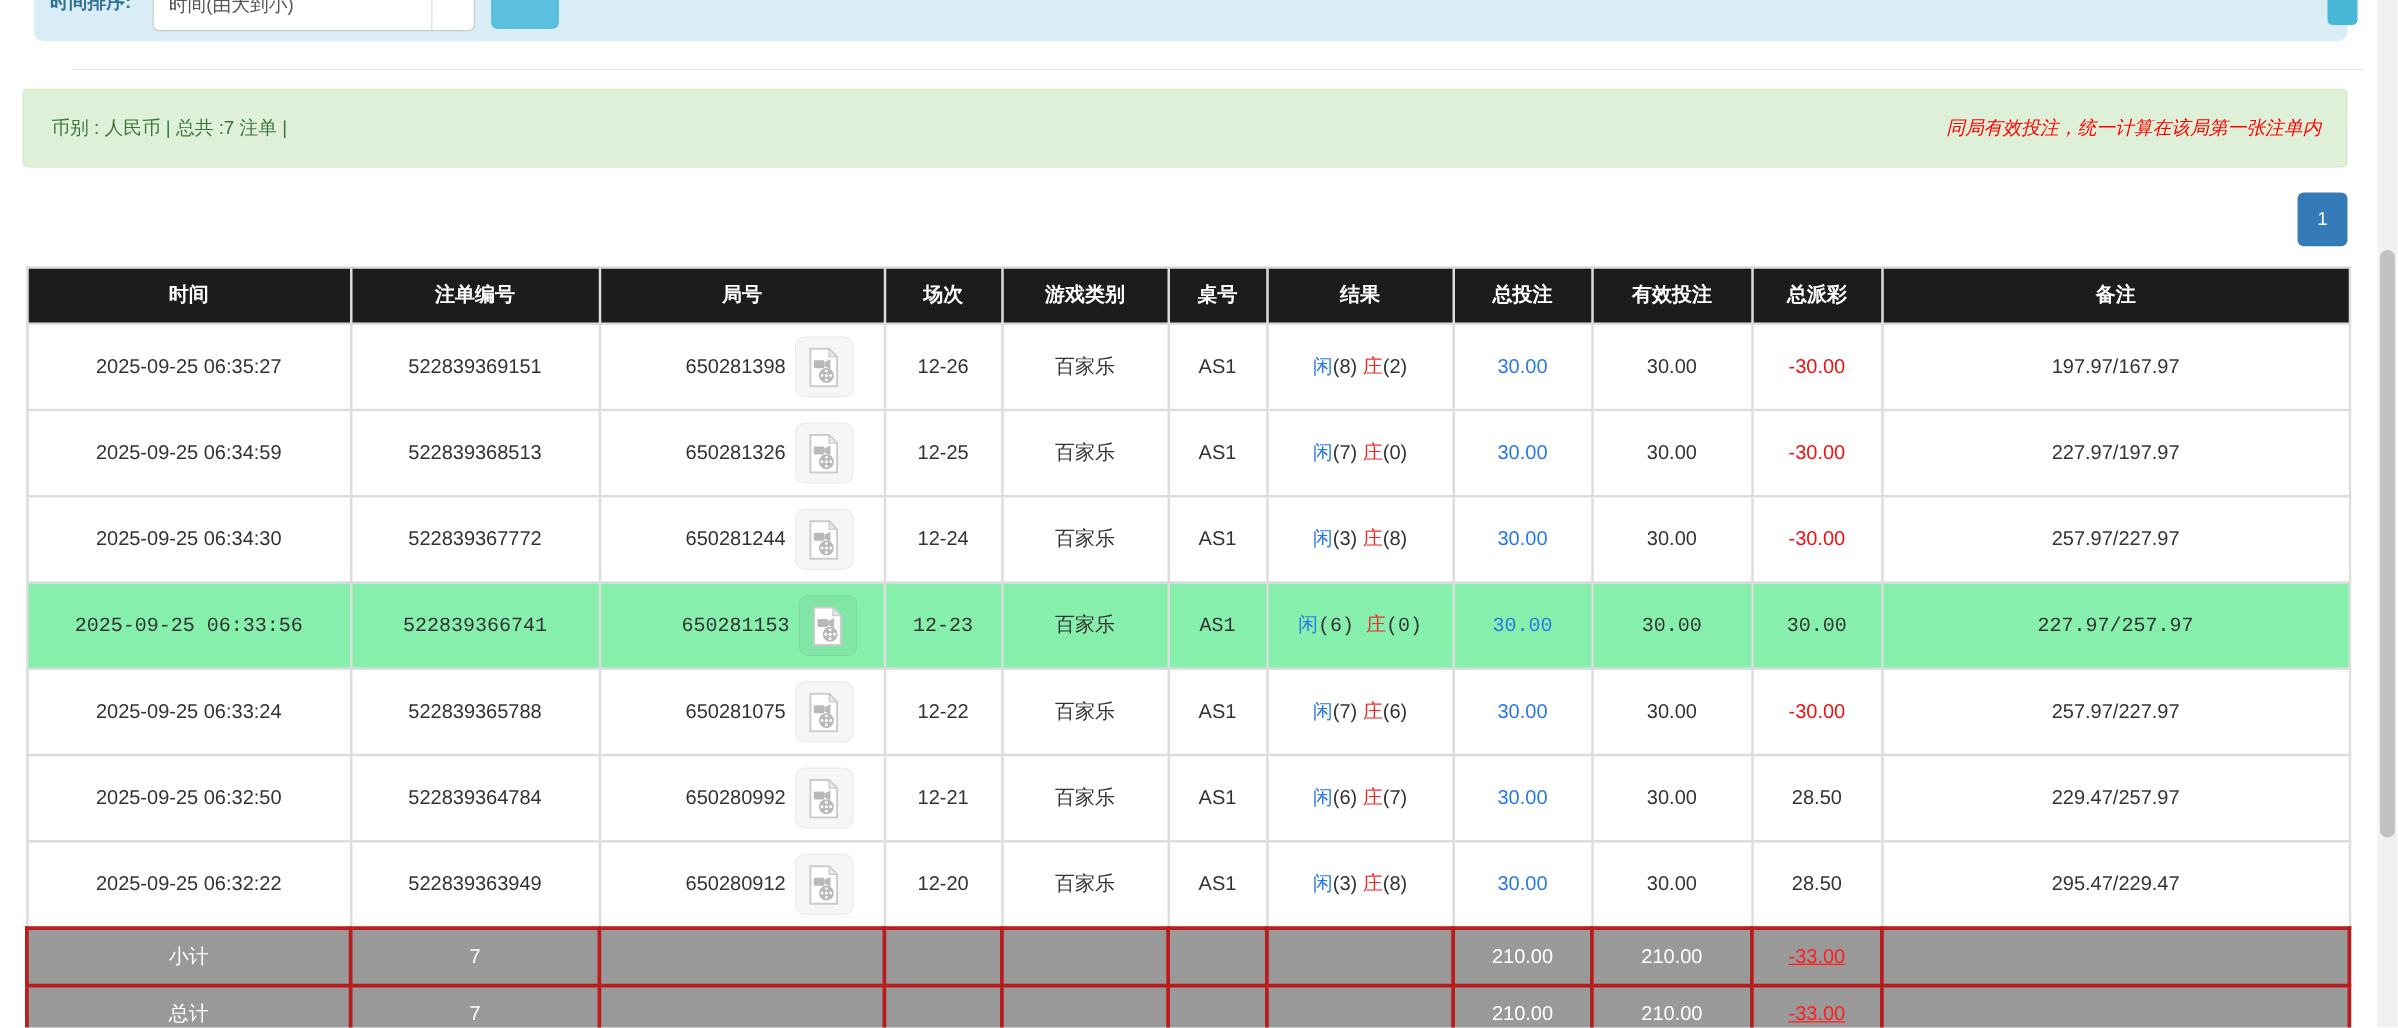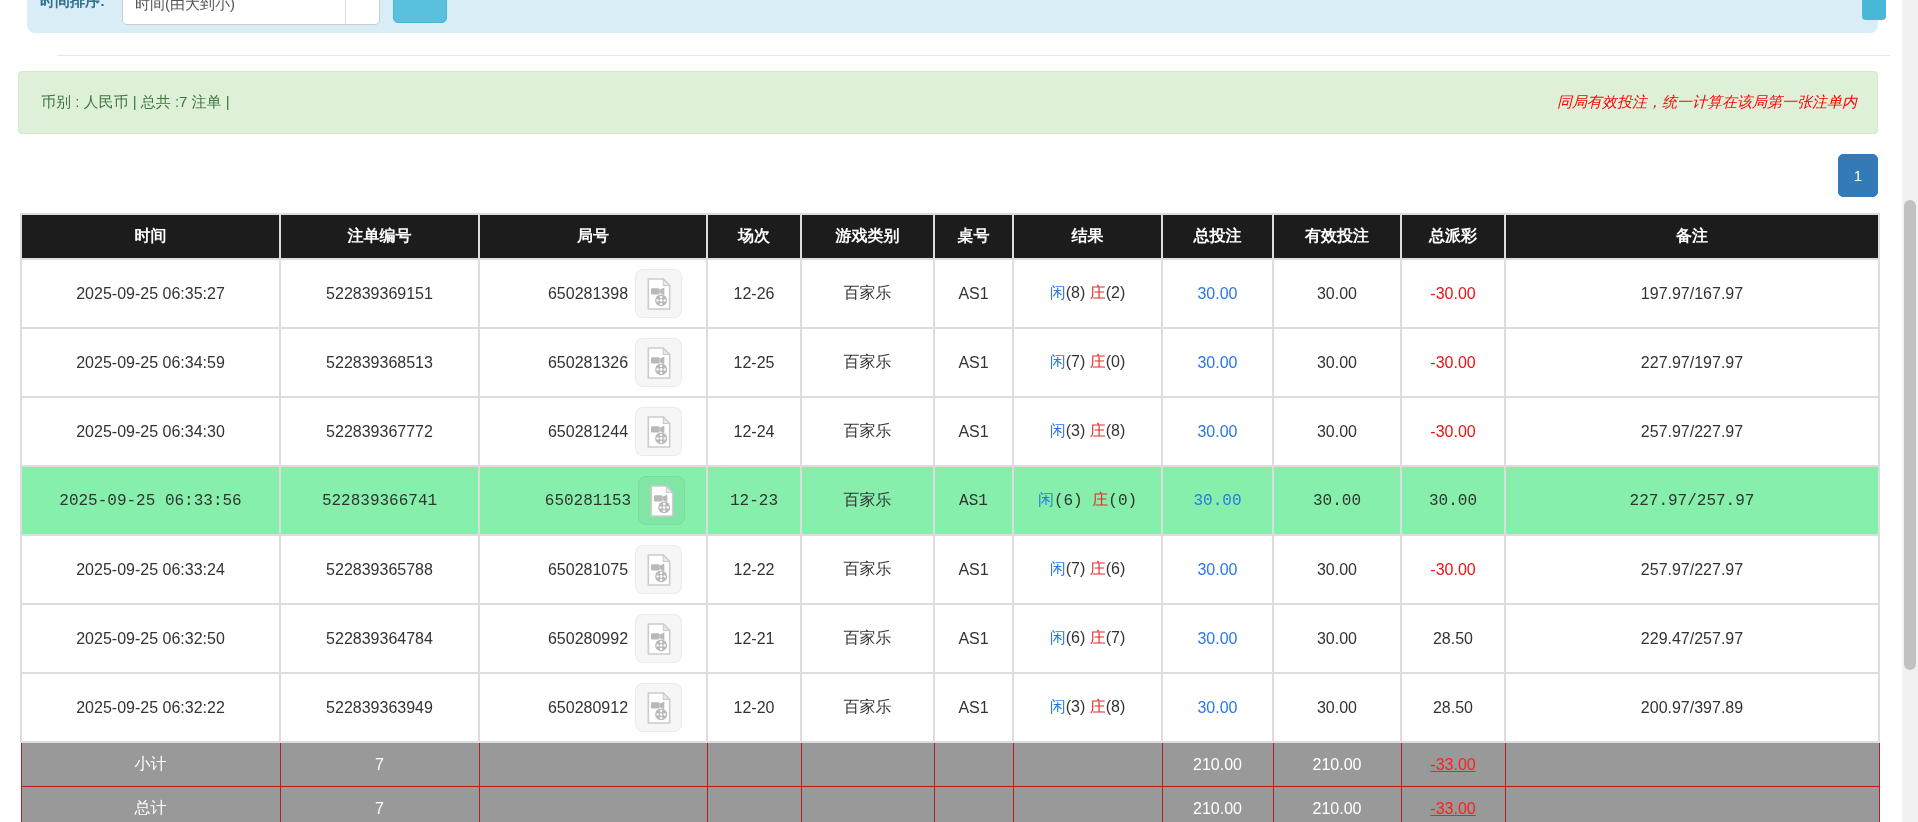--- a/index.html
+++ b/index.html
@@ -37,21 +37,21 @@
     border:2px solid #ddd;padding:0;}
   td{font-size:16px;color:#333;text-align:center;border:2px solid #ddd;height:67px;background:#fff;padding:0;}
   tr.highlight td{background:#86efac;font-family:Liberation Mono, monospace;}
   .blue{color:#2878e8;}
   .neg{color:#ee1111;}
   .player{color:#2878e8;}
   .banker{color:#e82c2c;}
   .round-flex{display:flex;align-items:center;justify-content:center;gap:7px;margin-left:44px;}
   .video-button{width:45px;height:47px;border-radius:8px;background:rgba(0,0,0,0.035);
     border:1px solid rgba(0,0,0,0.05);display:inline-flex;align-items:center;justify-content:center;cursor:pointer;}
-  tr.total-row td{background:#999;color:#fff;border:1px solid #b91c1c;height:43px;font-size:16px;}
+  tr.total-row td{background:#999;color:#fff;border:3px solid #b91c1c;height:43px;font-size:16px;}
   tr.total-row td.neg{color:#ff1e1e;text-decoration:underline;}
   
   .scrollbar{position:absolute;right:0;top:0;width:16px;height:822px;background:#f1f1f1;}
   .scrollbar-thumb{position:absolute;left:2px;right:2px;top:200px;height:470px;background:#c1c1c1;border-radius:7px;}
 </style>
 </head>
 <body>
 
 <div class="filter-strip"></div>
 <div class="sort-label">时间排序:</div>
@@ -311,21 +311,21 @@
 </span>
             </div>
           </td>
           <td>12-20</td>
           <td>百家乐</td>
           <td>AS1</td>
           <td><span class="player">闲</span><span>(3)</span> <span class="banker">庄</span><span>(8)</span></td>
           <td class="blue">30.00</td>
           <td>30.00</td>
           <td>28.50</td>
-          <td>200.97/397.89</td>
+          <td>295.47/229.47</td>
         </tr>
         <tr class="total-row">
           <td>小计</td>
           <td>7</td>
           <td></td>
           <td></td>
           <td></td>
           <td></td>
           <td></td>
           <td>210.00</td>

